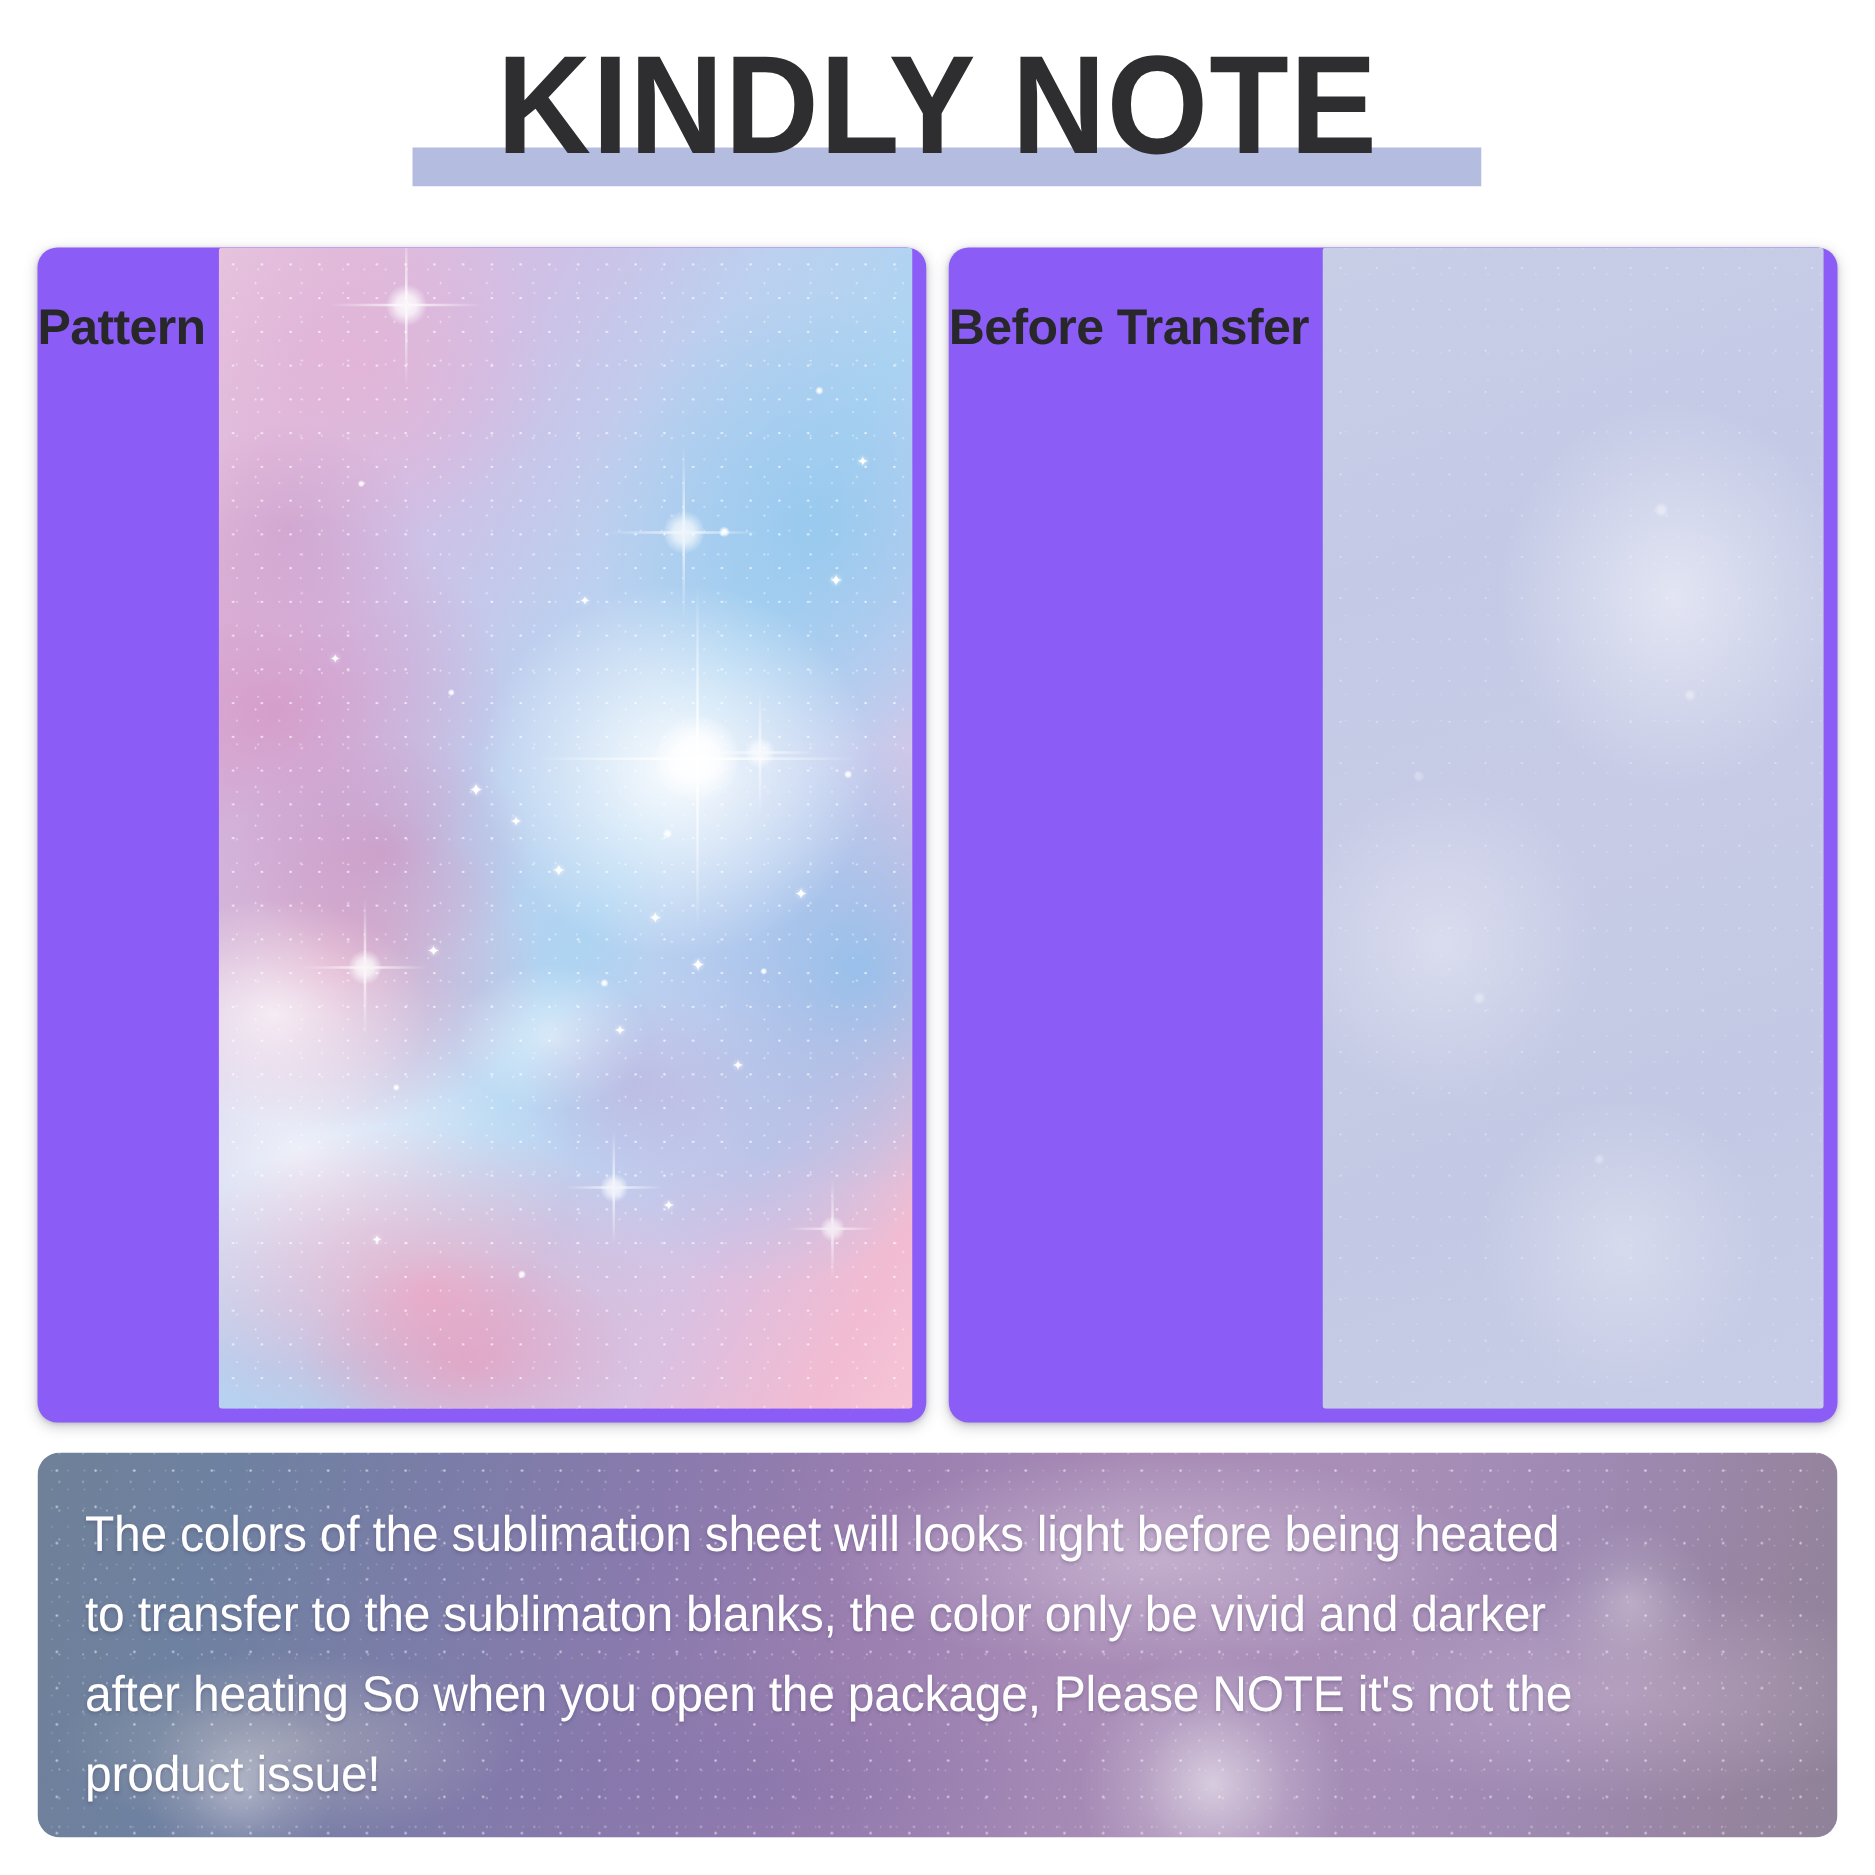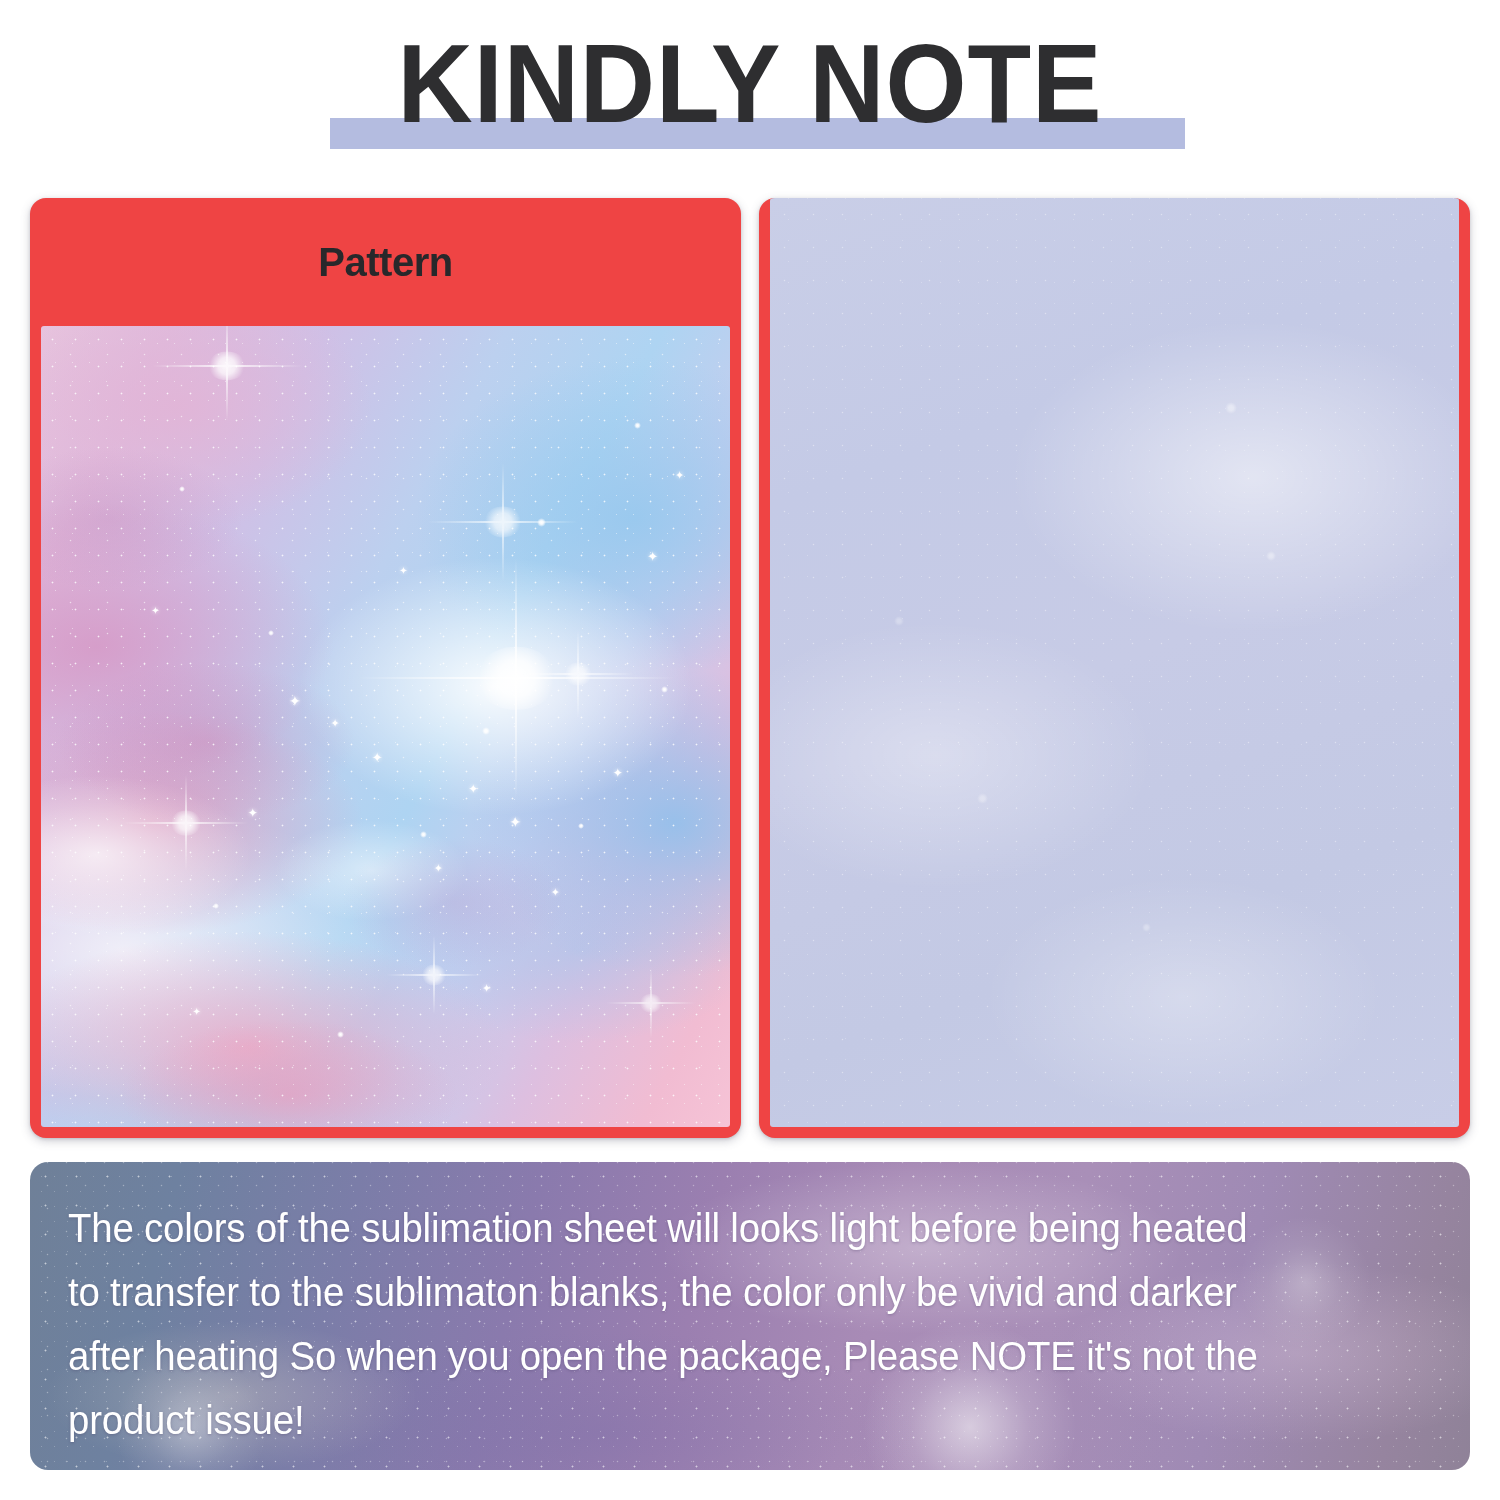--- a/index.html
+++ b/index.html
@@ -54,27 +54,27 @@
     left: 30px;
     top: 198px;
     width: 1440px;
     height: 940px;
     display: flex;
     gap: 18px;
   }
   .card {
     position: relative;
     flex: 1 1 0;
-    background: #ef4444;
+    background: #8b5cf6;
     border-radius: 16px;
     box-shadow: 0 3px 10px rgba(90, 90, 110, 0.30),
                 0 1px 3px rgba(90, 90, 110, 0.22);
     overflow: hidden;
     display: flex;
-    flex-direction: column;
+    flex-direction: row;
   }
   .card-title {
     height: 128px;
     line-height: 128px;
     text-align: center;
     font-family: "Liberation Sans", sans-serif;
     font-weight: bold;
     font-size: 40px;
     color: #28282b;
     letter-spacing: -0.5px;
@@ -341,20 +341,21 @@
       <span class="starlet" style="left:16%; top:35%; font-size:10px;">✦</span>
       <span class="starlet" style="left:74%; top:70%; font-size:11px;">✦</span>
       <span class="starlet" style="left:83%; top:55%; font-size:12px;">✦</span>
       <span class="starlet" style="left:52%; top:30%; font-size:10px;">✦</span>
       <span class="starlet" style="left:64%; top:82%; font-size:11px;">✦</span>
       <span class="starlet" style="left:22%; top:85%; font-size:10px;">✦</span>
     </div>
   </div>
 
   <div class="card">
+    <div class="card-title">Before Transfer</div>
     <div class="card-image">
       <div class="pale-base"></div>
       <div class="pale-dust"></div>
       <div class="spark" style="left:66%; top:22%; width:12px; height:12px; opacity:0.45;"></div>
       <div class="spark" style="left:72%; top:38%; width:10px; height:10px; opacity:0.40;"></div>
       <div class="spark" style="left:30%; top:64%; width:11px; height:11px; opacity:0.35;"></div>
       <div class="spark" style="left:54%; top:78%; width:9px; height:9px; opacity:0.32;"></div>
       <div class="spark" style="left:18%; top:45%; width:10px; height:10px; opacity:0.30;"></div>
     </div>
   </div>

